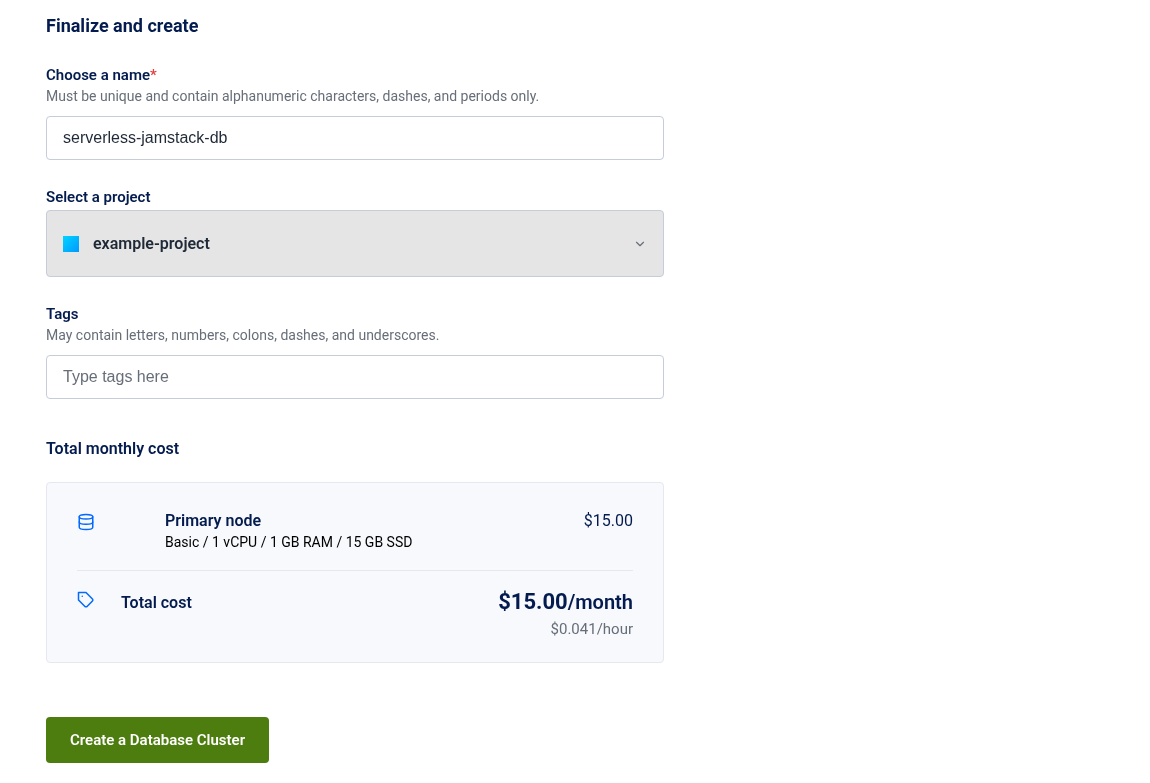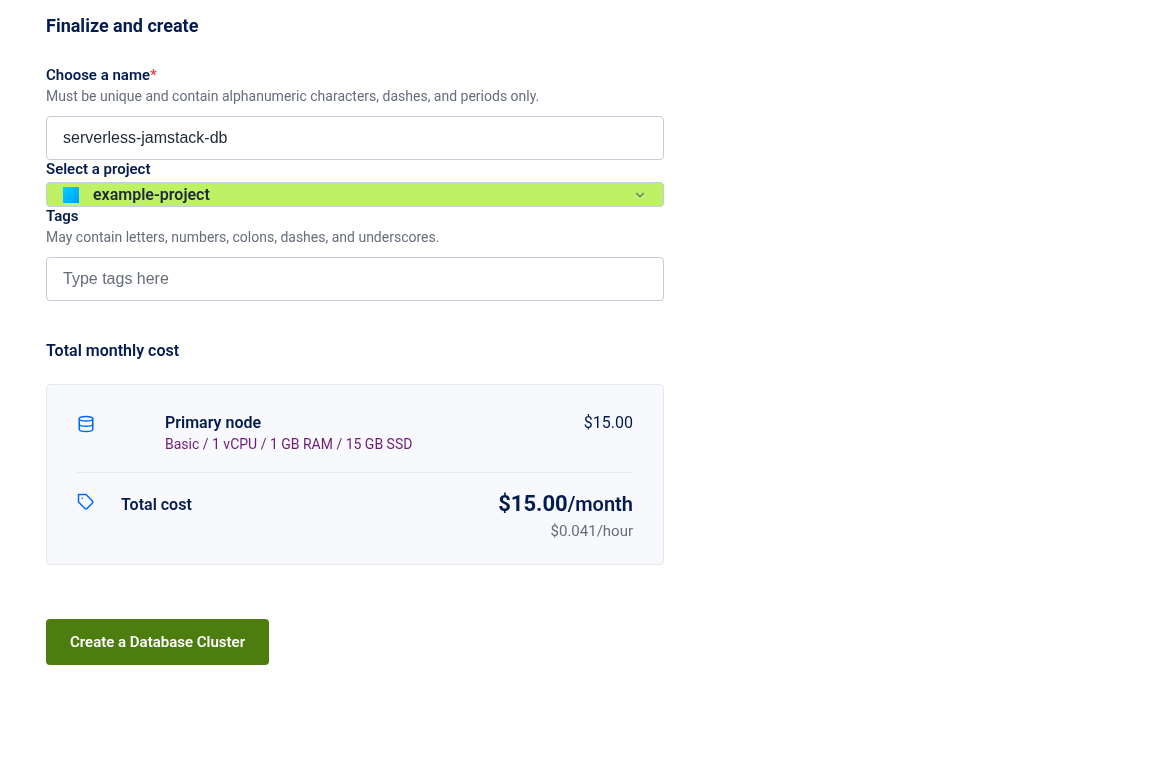--- a/index.html
+++ b/index.html
@@ -14,20 +14,21 @@
       padding: 15px 46px;
       width: 1150px;
     }
     .section-title {
       font-size: 18px;
       font-weight: 700;
       color: #031b4e;
       margin-bottom: 30px;
     }
     .form-group {
+      margin-bottom: 28px;
       max-width: 618px;
     }
     .form-label {
       font-size: 15px;
       font-weight: 600;
       color: #031b4e;
       margin-bottom: 4px;
       display: block;
     }
     .required-asterisk {
@@ -48,25 +49,25 @@
       font-family: Liberation Sans, sans-serif;
     }
     .text-input::placeholder {
       color: #676e79;
     }
     .select-wrapper {
       position: relative;
       width: 100%;
       border: 1px solid #c5cdd8;
       border-radius: 4px;
-      padding: 2px 16px;
+      padding: 23px 16px;
       display: flex;
       align-items: center;
       cursor: pointer;
-      background: #bef264;
+      background: #e5e5e5;
     }
     .project-icon {
       width: 16px;
       height: 16px;
       background: linear-gradient(135deg, #00d4ff 0%, #0099ff 100%);
       margin-right: 14px;
       flex-shrink: 0;
     }
     .select-value {
       font-size: 16px;
@@ -117,21 +118,21 @@
       flex-direction: column;
       margin-left: 44px;
     }
     .cost-label-primary {
       font-size: 16px;
       font-weight: 600;
       color: #031b4e;
     }
     .cost-label-secondary {
       font-size: 14px;
-      color: #701a75;
+      color: #000000;
       margin-top: 4px;
     }
     .cost-value {
       font-size: 16px;
       color: #031b4e;
     }
     .cost-divider {
       height: 1px;
       background: #e5e8ed;
       margin: 20px 0 18px 0;

